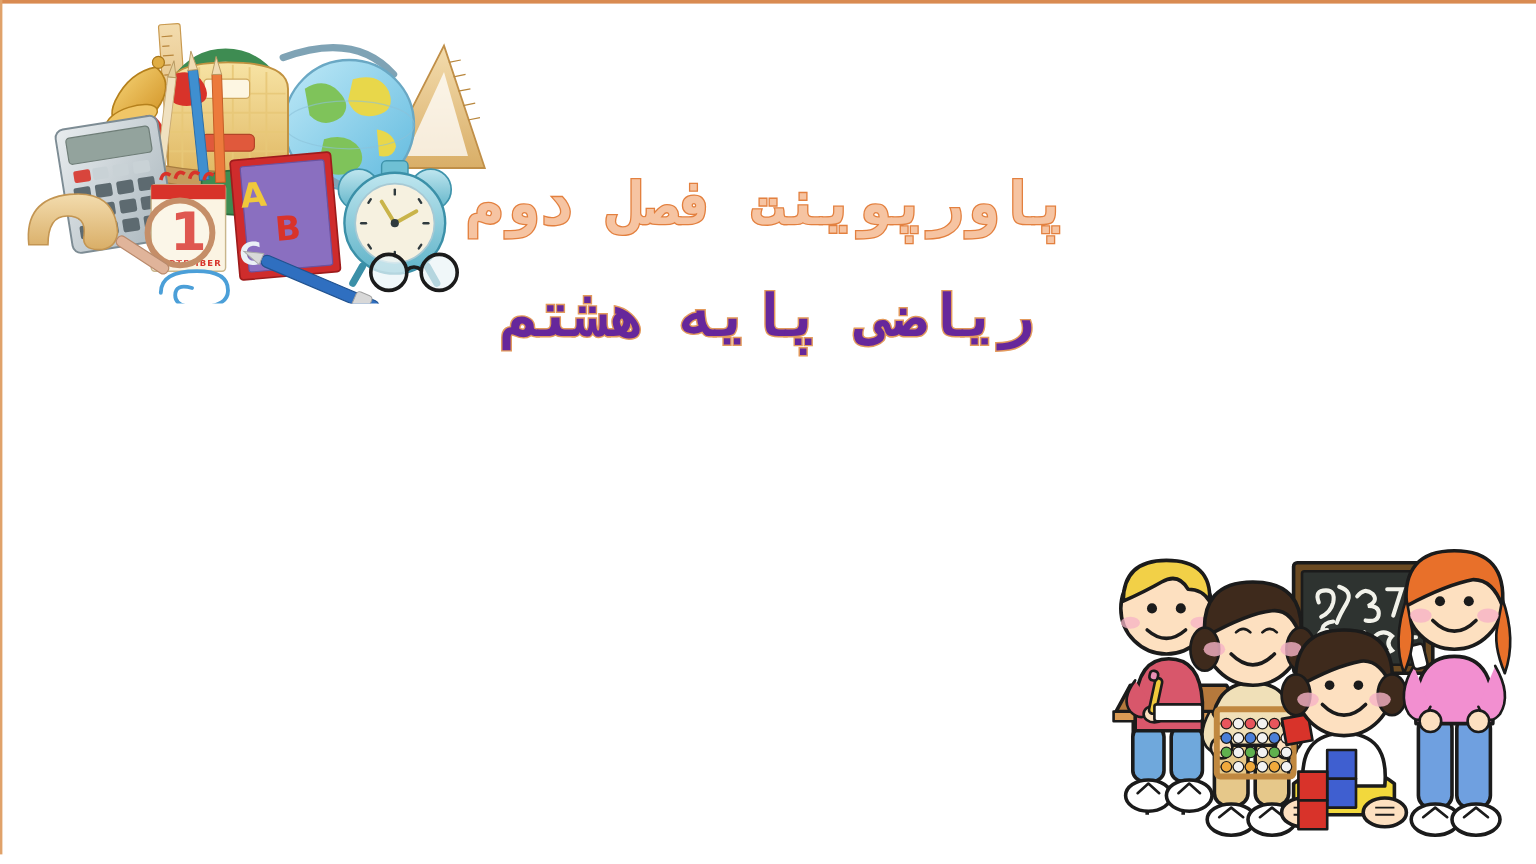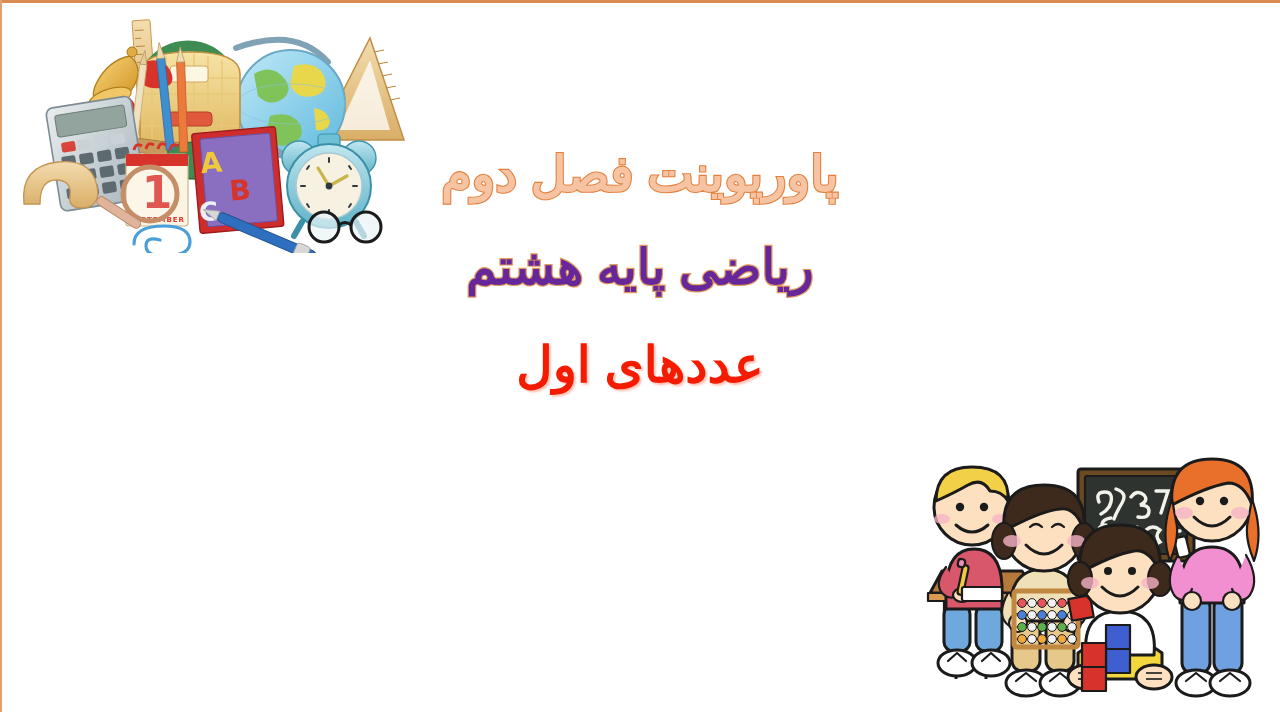--- a/index.html
+++ b/index.html
@@ -40,21 +40,21 @@
   
   #title-stack {
     position: absolute;
     left: 330px;
     top: 150px;
     width: 620px;
     text-align: center;
     direction: rtl;
   }
   .tline {
-    font-family: Liberation Sans, sans-serif;
+    font-family: Liberation Mono, monospace;
     font-weight: bold;
     line-height: 1.0;
     white-space: nowrap;
   }
   #line-1 {
     font-size: 49px;
     color: #f6c4a2;
     -webkit-text-stroke: 2.2px #e3803f;
     paint-order: stroke fill;
     margin-bottom: 44px;
@@ -310,21 +310,20 @@
 
       <g>
         <path d="M142 232 q-14 -4 -14 6 q0 10 18 10 q26 0 26 -14 q0 -16 -26 -16 q-30 0 -30 18" fill="none" stroke="#4b9fd8" stroke-width="3.2" stroke-linecap="round"></path>
       </g>
     </svg>
   </div>
 
   <div id="title-stack">
     <div class="tline" id="line-1">پاورپوینت فصل دوم</div>
     <div class="tline" id="line-2">ریاضی پایه هشتم</div>
-    <div class="tline" id="line-3">عددهای اول</div>
   </div>
 
   <div id="art-children">
     <svg viewBox="0 0 372 262" width="372" height="262" xmlns="http://www.w3.org/2000/svg">
       <defs>
         <style>
           .ol { stroke:#1b1b1b; stroke-width:3; stroke-linejoin:round; stroke-linecap:round; }
           .ol2 { stroke:#1b1b1b; stroke-width:2.2; stroke-linejoin:round; stroke-linecap:round; }
           .skin { fill:#fde0c0; }
           .shoe { fill:#ffffff; }

